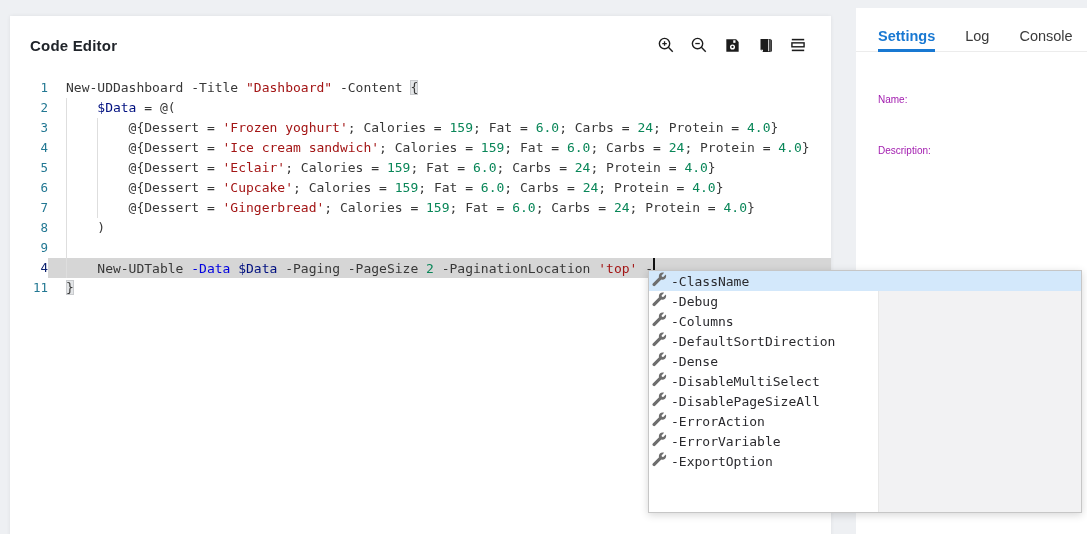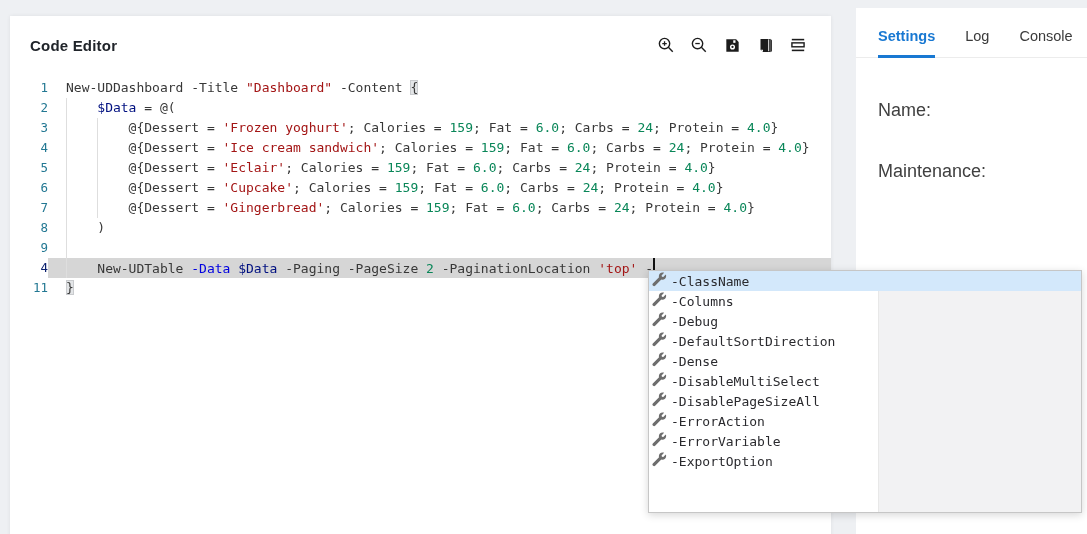--- a/index.html
+++ b/index.html
@@ -23,24 +23,24 @@
   .lcontent{flex:1;padding-left:18px;position:relative;white-space:pre;}
   .lcontent.hl{background:var(--line-hl);}
   .guide{position:absolute;top:0;bottom:0;width:1px;background:#dedede;}
   .tok-def{color:var(--c-def);} .tok-str{color:var(--c-str);} .tok-num{color:var(--c-num);}
   .tok-var{color:var(--c-var);} .tok-param{color:var(--c-param);}
   .tok-bracket{color:var(--c-def);background:#e3e5e7;outline:1px solid #c9cbce;outline-offset:-1px;}
   .cursor{display:inline-block;width:2px;height:18px;background:#111;vertical-align:text-bottom;}
   
   #side-card{left:856px;top:8px;width:231px;height:526px;box-shadow:none;}
   .tabs{display:flex;gap:30px;padding:20px 0 0 22px;border-bottom:1px solid #ececec;}
-  .tab{font-size:14.5px;color:#3a3a3a;padding-bottom:13px;position:relative;cursor:pointer;white-space:nowrap;}
+  .tab{font-size:14.5px;color:#3a3a3a;padding-bottom:7px;position:relative;cursor:pointer;white-space:nowrap;}
   .tab.active{color:var(--accent);font-weight:700;}
   .tab.active::after{content:"";position:absolute;left:0;right:0;bottom:-1px;height:3px;background:var(--accent);}
-  .field-label{margin:40px 16px 0 22px;font-size:18px;color:#404040;}
+  .field-label{margin:40px 16px 0 22px;font-size:10px;color:#a21caf;}
   .field-label.first{margin-top:42px;}
   .maint{position:absolute;left:24px;top:529px;font-size:13.5px;color:#3c3c3c;display:flex;align-items:flex-start;gap:4px;white-space:nowrap;}
   .qicon{width:13px;height:13px;border:1px solid #9a9a9a;border-radius:50%;display:inline-flex;align-items:center;justify-content:center;font-size:9px;color:#8a8a8a;flex:none;cursor:pointer;}
   
   #suggest{position:absolute;left:648px;top:270px;width:432px;height:241px;background:#fff;border:1px solid #c6c6c6;
     box-shadow:0 2px 8px rgba(0,0,0,0.16);z-index:5;font-family:"DejaVu Sans Mono",monospace;font-size:13px;}
   .details{position:absolute;left:229px;top:20px;right:0;bottom:0;background:#f2f2f3;border-left:1px solid #e8e8e8;z-index:1;}
   .srow{height:20px;display:flex;align-items:center;padding-left:3px;position:relative;z-index:0;color:#2a2a2e;cursor:pointer;white-space:pre;}
   .srow.selected{background:var(--selection);z-index:2;}
   .srow svg{flex:none;margin-right:4px;}
@@ -142,41 +142,41 @@
 </div>
 
 <div class="card" id="side-card">
   <div class="tabs" id="panel-tabs">
       <div class="tab active">Settings</div>
       <div class="tab">Log</div>
       <div class="tab">Console</div>
     </div>
   <div id="panel-fields">
       <div class="field-label first">Name:</div>
-      <div class="field-label">Maintenance:</div>
+      <div class="field-label">Description:</div>
     </div>
   <div class="maint">
     <span>Maintenance Mode</span>
     <span class="qicon">?</span>
     <span>:</span>
   </div>
 </div>
 
 <div id="suggest">
   <div class="details"></div>
   <div id="suggest-list">
       <div class="srow selected"><span><svg width="15" height="15" viewBox="0 0 16 16">
             <path fill="#6d6d6d" d="M15.1 4.3c0-.6-.1-1.1-.4-1.6L12 5.4l-1.4-.4-.4-1.4L12.9.9c-.5-.2-1-.4-1.6-.4-2.2 0-4 1.8-4 4 0 .4.1.8.2 1.2L.9 12.3c-.6.6-.6 1.5 0 2.1l.3.3c.6.6 1.5.6 2.1 0l6.6-6.6c.4.1.8.2 1.2.2 2.2 0 4-1.8 4-4z"></path>
           </svg></span><span>-ClassName</span></div>
       <div class="srow"><span><svg width="15" height="15" viewBox="0 0 16 16">
             <path fill="#6d6d6d" d="M15.1 4.3c0-.6-.1-1.1-.4-1.6L12 5.4l-1.4-.4-.4-1.4L12.9.9c-.5-.2-1-.4-1.6-.4-2.2 0-4 1.8-4 4 0 .4.1.8.2 1.2L.9 12.3c-.6.6-.6 1.5 0 2.1l.3.3c.6.6 1.5.6 2.1 0l6.6-6.6c.4.1.8.2 1.2.2 2.2 0 4-1.8 4-4z"></path>
-          </svg></span><span>-Columns</span></div>
+          </svg></span><span>-Debug</span></div>
       <div class="srow"><span><svg width="15" height="15" viewBox="0 0 16 16">
             <path fill="#6d6d6d" d="M15.1 4.3c0-.6-.1-1.1-.4-1.6L12 5.4l-1.4-.4-.4-1.4L12.9.9c-.5-.2-1-.4-1.6-.4-2.2 0-4 1.8-4 4 0 .4.1.8.2 1.2L.9 12.3c-.6.6-.6 1.5 0 2.1l.3.3c.6.6 1.5.6 2.1 0l6.6-6.6c.4.1.8.2 1.2.2 2.2 0 4-1.8 4-4z"></path>
-          </svg></span><span>-Debug</span></div>
+          </svg></span><span>-Columns</span></div>
       <div class="srow"><span><svg width="15" height="15" viewBox="0 0 16 16">
             <path fill="#6d6d6d" d="M15.1 4.3c0-.6-.1-1.1-.4-1.6L12 5.4l-1.4-.4-.4-1.4L12.9.9c-.5-.2-1-.4-1.6-.4-2.2 0-4 1.8-4 4 0 .4.1.8.2 1.2L.9 12.3c-.6.6-.6 1.5 0 2.1l.3.3c.6.6 1.5.6 2.1 0l6.6-6.6c.4.1.8.2 1.2.2 2.2 0 4-1.8 4-4z"></path>
           </svg></span><span>-DefaultSortDirection</span></div>
       <div class="srow"><span><svg width="15" height="15" viewBox="0 0 16 16">
             <path fill="#6d6d6d" d="M15.1 4.3c0-.6-.1-1.1-.4-1.6L12 5.4l-1.4-.4-.4-1.4L12.9.9c-.5-.2-1-.4-1.6-.4-2.2 0-4 1.8-4 4 0 .4.1.8.2 1.2L.9 12.3c-.6.6-.6 1.5 0 2.1l.3.3c.6.6 1.5.6 2.1 0l6.6-6.6c.4.1.8.2 1.2.2 2.2 0 4-1.8 4-4z"></path>
           </svg></span><span>-Dense</span></div>
       <div class="srow"><span><svg width="15" height="15" viewBox="0 0 16 16">
             <path fill="#6d6d6d" d="M15.1 4.3c0-.6-.1-1.1-.4-1.6L12 5.4l-1.4-.4-.4-1.4L12.9.9c-.5-.2-1-.4-1.6-.4-2.2 0-4 1.8-4 4 0 .4.1.8.2 1.2L.9 12.3c-.6.6-.6 1.5 0 2.1l.3.3c.6.6 1.5.6 2.1 0l6.6-6.6c.4.1.8.2 1.2.2 2.2 0 4-1.8 4-4z"></path>
           </svg></span><span>-DisableMultiSelect</span></div>
       <div class="srow"><span><svg width="15" height="15" viewBox="0 0 16 16">

